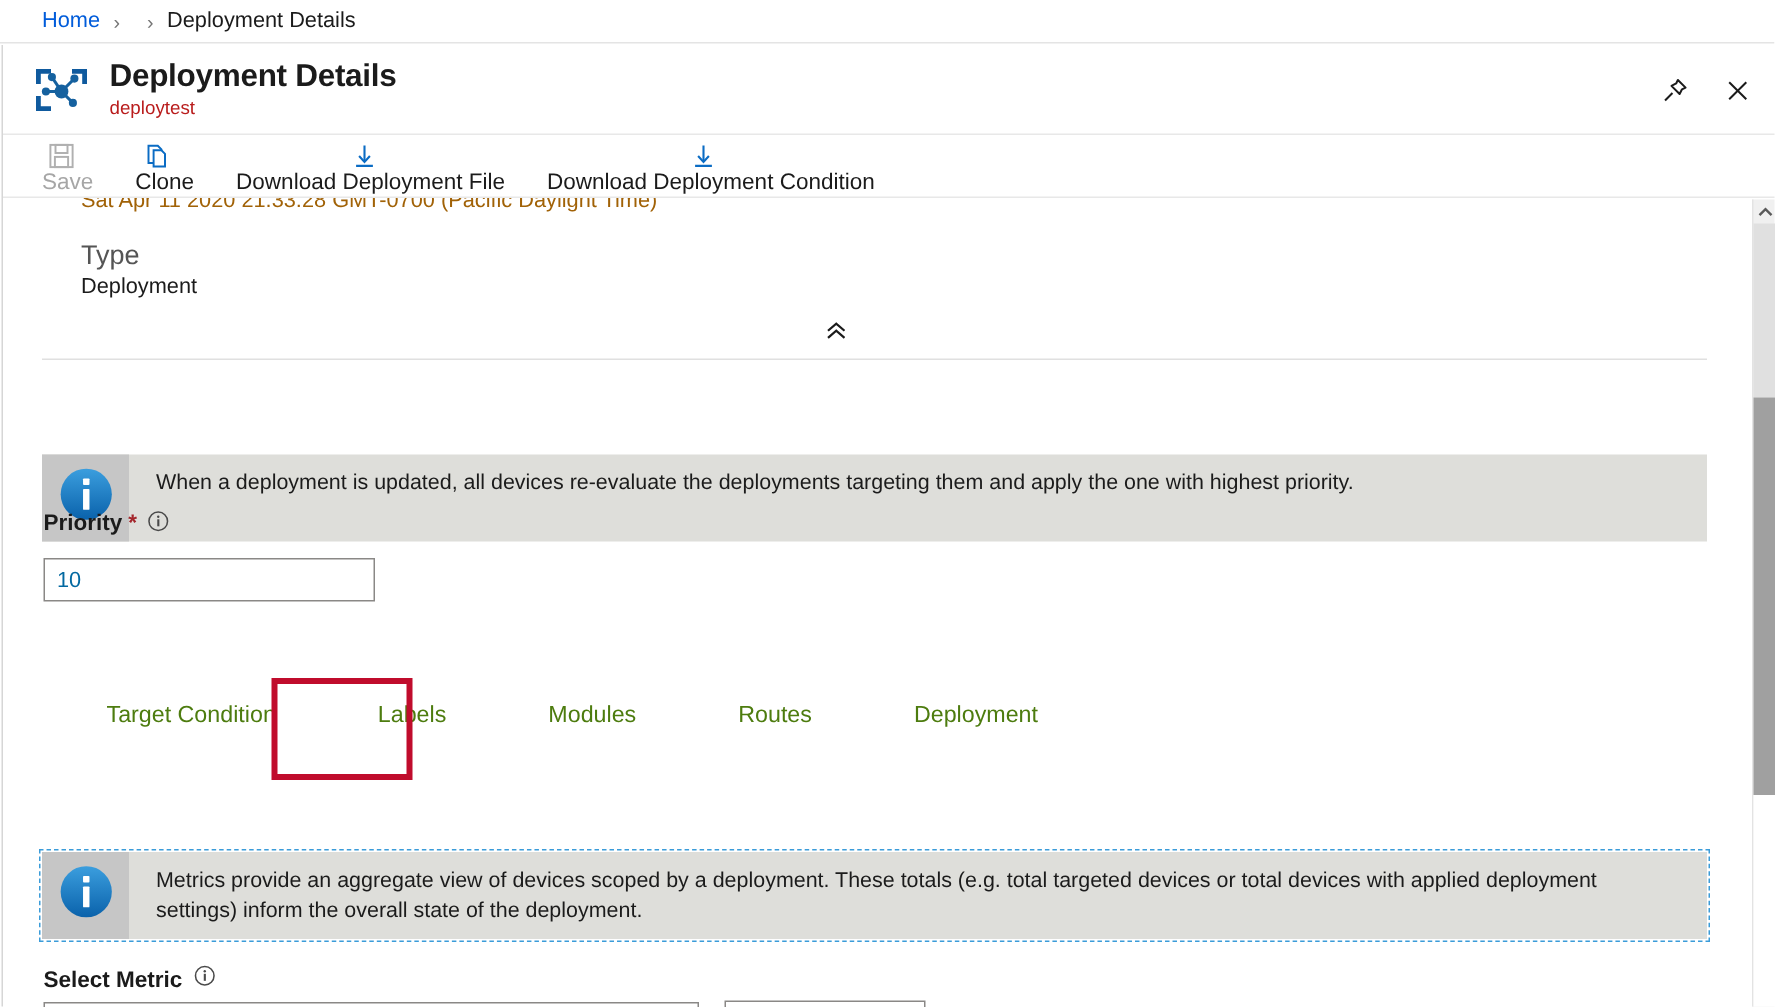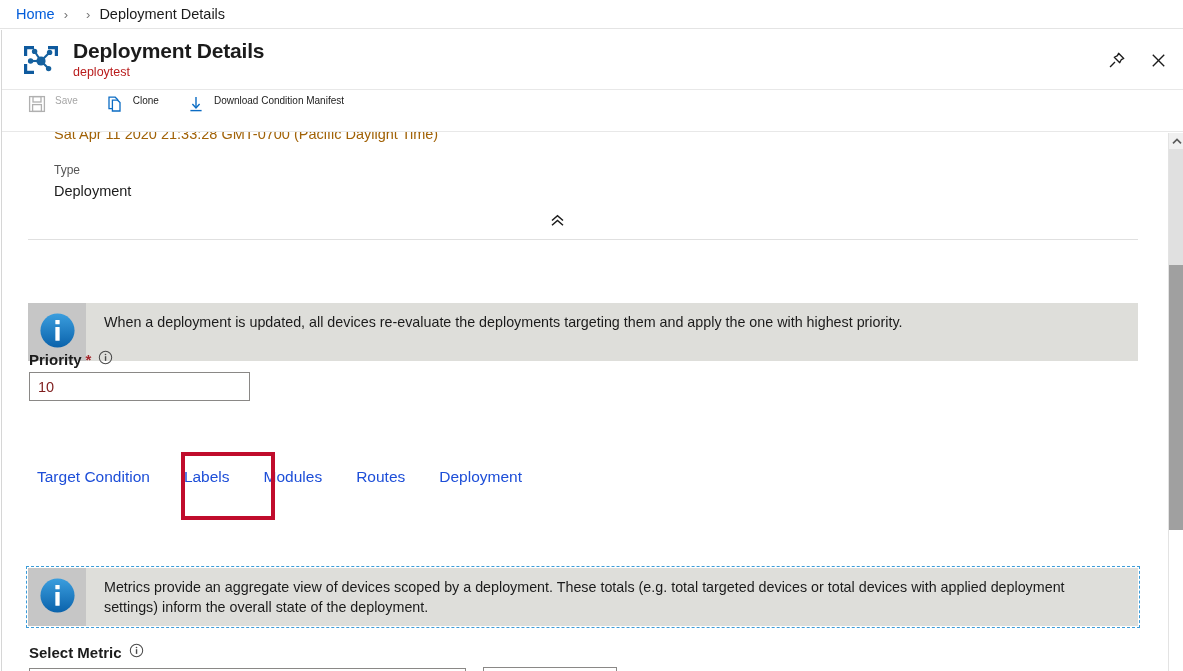--- a/index.html
+++ b/index.html
@@ -10,21 +10,21 @@
     background: #ffffff;
     font-family: "Liberation Sans", sans-serif;
     color: #1b1b1b;
   }
 
   
   .breadcrumb {
     height: 29px;
     display: flex;
     align-items: center;
-    padding-left: 16px;
+    padding-left: 28px;
     font-size: 14.5px;
     background: #ffffff;
     border-bottom: 1px solid #e4e4e4;
   }
   .crumb-link { color: #015cda; cursor: pointer; white-space: nowrap; }
   .crumb-sep { color: #767676; margin: 0 9px; font-size: 13px; }
   .crumb-current { color: #1b1b1b; white-space: nowrap; }
 
   
   .blade {
@@ -63,44 +63,44 @@
 
   
   .cmdbar {
     height: 42px;
     display: flex; align-items: center;
     padding-left: 26px;
     border-bottom: 1px solid #e8e8e8;
     gap: 0;
   }
   .cmd {
-    display: flex; 
+    display: flex; align-items: center;
     height: 32px; padding: 0 12px 0 0;
     margin-right: 16px;
-    font-size: 10px; color: #1b1b1b;
-    cursor: pointer; white-space: nowrap;
+    font-size: 15px; color: #1b1b1b;
+    cursor: pointer; white-space: nowrap; flex-direction: column;
   }
   .cmd.disabled { color: #a6a6a6; cursor: default; }
   .cmd .ci { width: 18px; height: 18px; margin-right: 9px; flex: 0 0 18px; }
 
   
   .scrollbody {
     position: relative;
     height: 497px;
     overflow: hidden;
     padding: 0 0 0 0;
   }
   .content { position: relative; width: 1150px; }
 
   .clipped-line {
     position: absolute; left: 52px; top: -6px;
     font-size: 14.5px; color: #a16207; white-space: nowrap;
   }
   .field-group { position: absolute; left: 52px; top: 28px; }
-  .field-label { font-size: 12px; color: #555555; line-height: 20px; }
+  .field-label { font-size: 18px; color: #555555; line-height: 20px; }
   .field-value { font-size: 14.5px; color: #1b1b1b; line-height: 22px; }
 
   .collapse-row {
     position: absolute; left: 0; top: 78px; width: 1110px;
     display: flex; justify-content: center;
   }
   .collapse-btn { width: 34px; height: 22px; display:flex; align-items:center; justify-content:center; cursor: pointer; }
   .divider {
     position: absolute; left: 26px; top: 107px;
     width: 1110px; height: 1px; background: #e0e0e0;
@@ -120,43 +120,43 @@
     background: #c6c6c6;
     display: flex; align-items: center; justify-content: center;
   }
   .info-text {
     padding: 9px 16px 9px 18px;
     font-size: 14.3px; line-height: 20px; color: #1b1b1b;
   }
 
   
   .prio-label-row {
-    position: absolute; left: 27px; top: 218px;
-    display: flex; align-items: center; gap: 7px;
+    position: absolute; left: 27px; top: 208px;
+    display: flex; align-items: flex-start; gap: 7px;
   }
   .bold-label { font-size: 15px; font-weight: bold; color: #1b1b1b; }
   .req-star { color: #a4262c; font-weight: bold; font-size: 15px; margin-left: -3px; }
   .txtinput {
     position: absolute; left: 27px; top: 240px;
     width: 221px; height: 29px;
     border: 1px solid #8a8886; background: #ffffff;
-    font-size: 14.5px; color: #7f1d1d;
+    font-size: 14.5px; color: #0369a1;
     padding: 0 8px; font-family: "Liberation Sans", sans-serif;
   }
 
   
   .tabs {
     position: absolute; left: 27px; top: 330px;
     display: flex; align-items: flex-start; gap: 0;
   }
   .tab {
     position: relative;
-    font-size: 15.5px; color: #1d4ed8;
+    font-size: 15.5px; color: #4d7c0f;
     padding: 6px 17px 12px 17px;
-    cursor: pointer; white-space: nowrap;
+    cursor: pointer; white-space: nowrap; margin-left: 34px;
   }
   .tab:first-child { padding-left: 8px; }
   .tab.active { font-weight: bold; }
   .tab.active .tab-underline {
     position: absolute; left: 17px; right: 17px; bottom: 4px;
     height: 3px; background: #0b6cc4;
   }
   .annot-box {
     position: absolute;
     left: 181px; top: 452px;
@@ -278,32 +278,44 @@
     <div class="cmd">
       <span class="ci">
         <svg width="18" height="18" viewBox="0 0 18 18">
           <path d="M3 2.2 h6.2 l2.4 2.4 v9 h-8.6 z" fill="none" stroke="#0b6cc4" stroke-width="1.3"></path>
           <path d="M6.4 5.2 h5.2 l2.4 2.4 v8.4 h-7.6 z" fill="#ffffff" stroke="#0b6cc4" stroke-width="1.3"></path>
         </svg>
       </span>
       <span>Clone</span>
     </div>
 
-
     <div class="cmd">
       <span class="ci">
         <svg width="18" height="18" viewBox="0 0 18 18">
           <g stroke="#0b6cc4" stroke-width="1.4" fill="none">
             <line x1="9" y1="2" x2="9" y2="12.6"></line>
             <polyline points="5.4,9 9,12.9 12.6,9"></polyline>
             <line x1="3.4" y1="15.6" x2="14.6" y2="15.6"></line>
           </g>
         </svg>
       </span>
-      <span>Download Condition Manifest</span>
+      <span>Download Deployment File</span>
+    </div>
+
+    <div class="cmd">
+      <span class="ci">
+        <svg width="18" height="18" viewBox="0 0 18 18">
+          <g stroke="#0b6cc4" stroke-width="1.4" fill="none">
+            <line x1="9" y1="2" x2="9" y2="12.6"></line>
+            <polyline points="5.4,9 9,12.9 12.6,9"></polyline>
+            <line x1="3.4" y1="15.6" x2="14.6" y2="15.6"></line>
+          </g>
+        </svg>
+      </span>
+      <span>Download Deployment Condition</span>
     </div>
   </div>
 
   <div class="scrollbody">
     <div class="content">
 
       <div class="clipped-line">Sat Apr 11 2020 21:33:28 GMT-0700 (Pacific Daylight Time)</div>
 
       <div class="field-group">
         <div class="field-label">Type</div>

